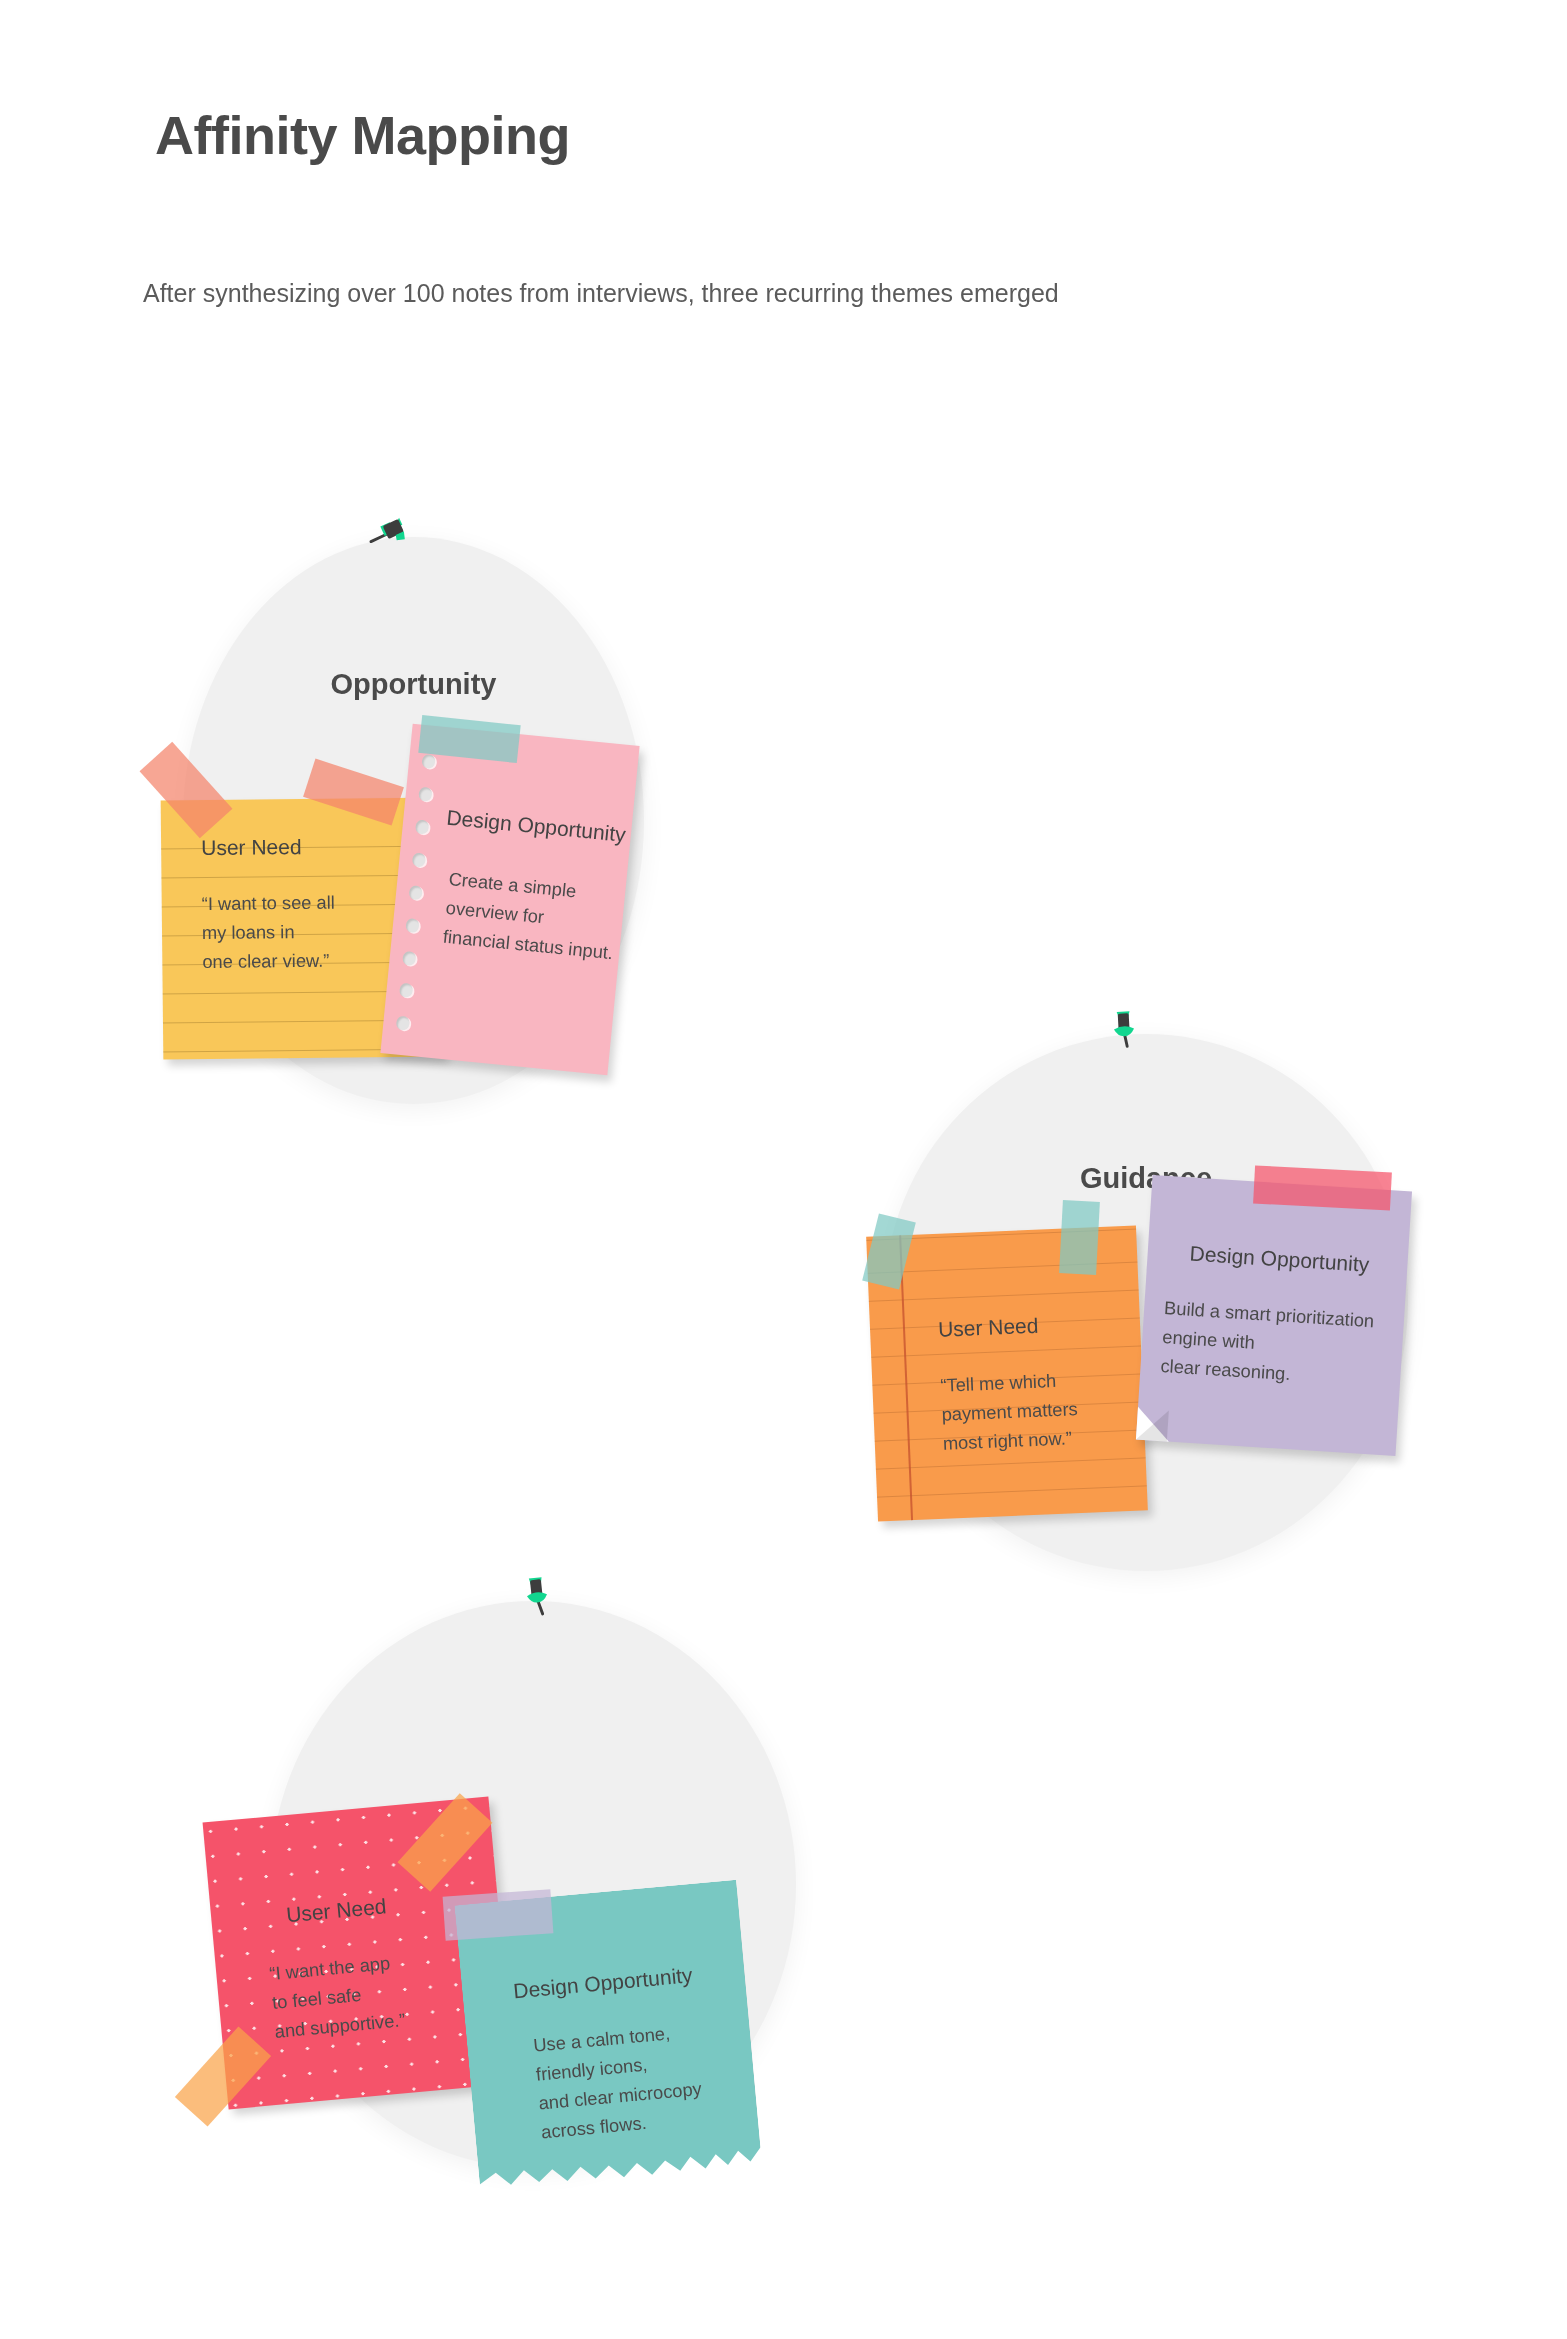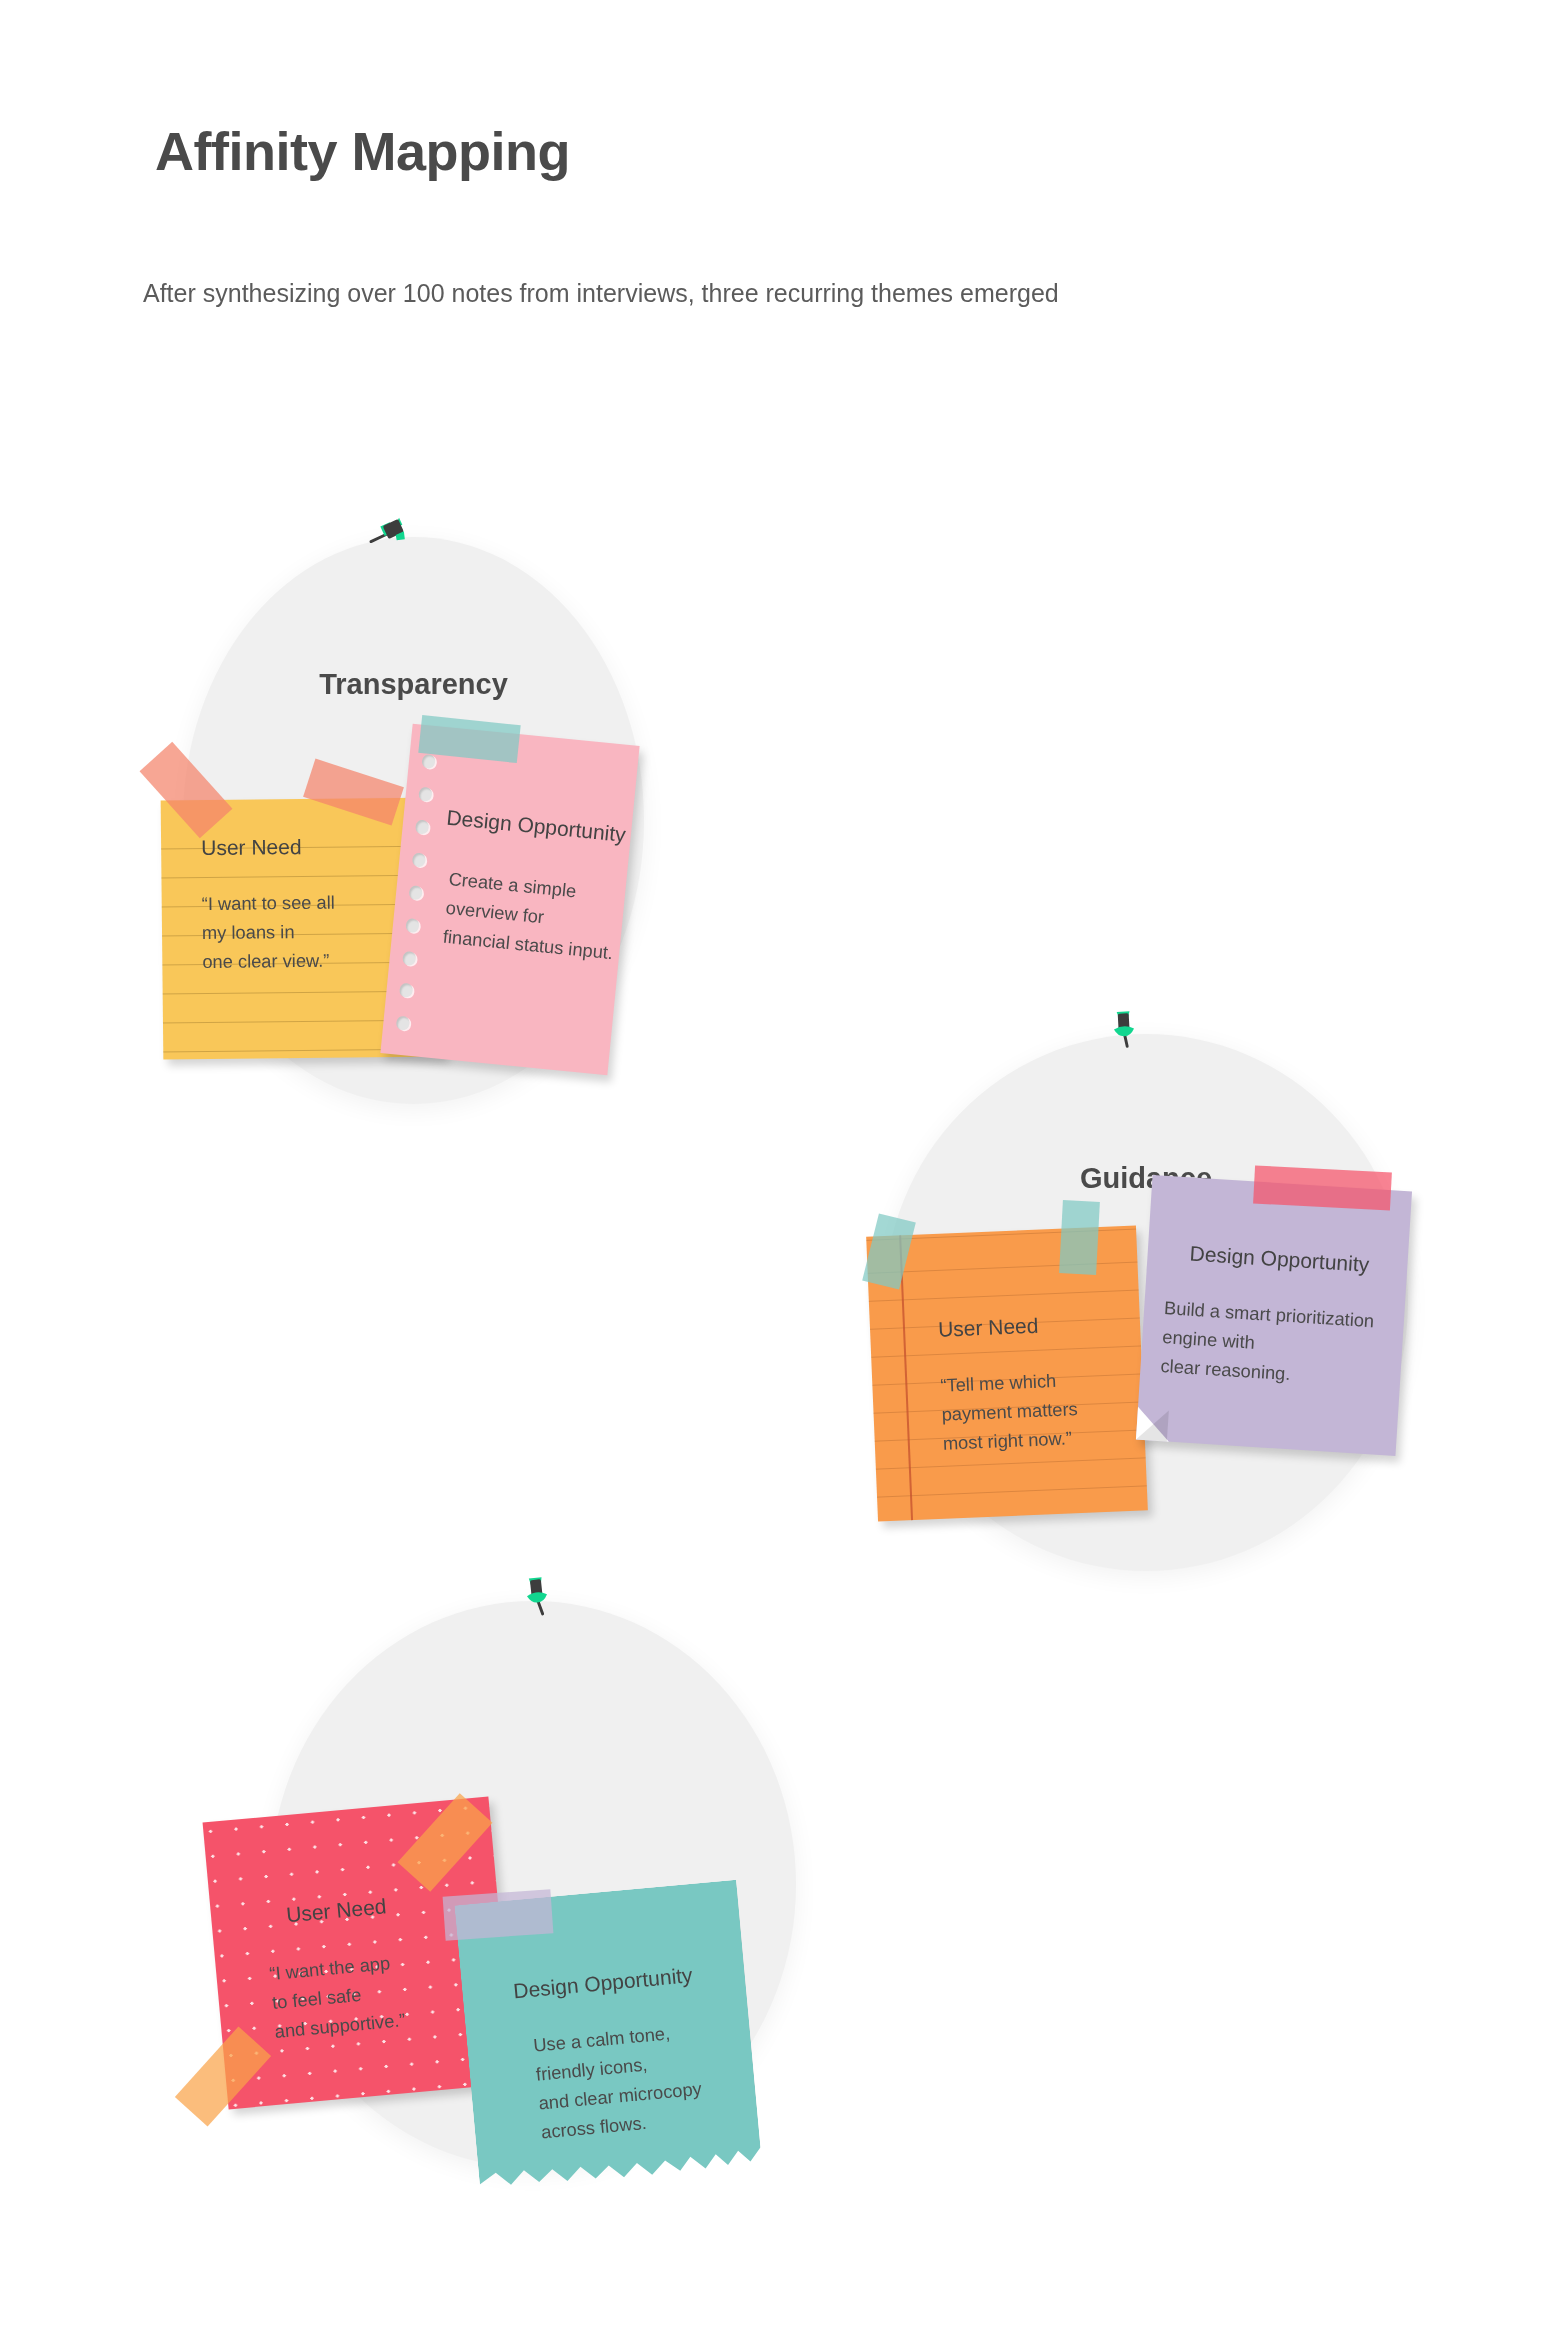--- a/index.html
+++ b/index.html
@@ -13,21 +13,21 @@
     position: relative;
     overflow: hidden;
     font-family: "Liberation Sans", sans-serif;
     -webkit-font-smoothing: antialiased;
   }
 
   
   #page-title {
     position: absolute;
     left: 155px;
-    top: 120px;
+    top: 104px;
     font-size: 54px;
     font-weight: bold;
     color: #4A4A4A;
     letter-spacing: -0.5px;
     white-space: nowrap;
   }
   #page-subtitle {
     position: absolute;
     left: 143px;
     top: 279px;
@@ -121,21 +121,21 @@
 </head>
 <body>
 
 <div id="page-title">Affinity Mapping</div>
 <div id="page-subtitle">After synthesizing over 100 notes from interviews, three recurring themes emerged</div>
 
 <div class="cluster" style="left:183px; top:537px; width:461px; height:567px;">
 
   <div class="cluster-circle"></div>
 
-  <div class="cluster-title" style="top:131px;">Transparency</div>
+  <div class="cluster-title" style="top:131px;">Opportunity</div>
 
   <div class="pushpin" style="left:186px; top:-26.5px; transform:rotate(20deg);">
     <svg viewBox="0 0 46 46" xmlns="http://www.w3.org/2000/svg">
       <path d="M7 40 L19.5 27.5" stroke="#3D3D3D" stroke-width="3.2" stroke-linecap="round"></path>
       <path d="M27 5 L33 11 L25 19 Z" fill="#12D68F"></path>
       <path d="M11 21 L19 13 L27 21 L19 29 Z" fill="#12D68F"></path>
       <rect x="17.6" y="9.4" width="15.5" height="18.5" rx="2.2" fill="#3D3D3D" transform="rotate(45 25.3 18.6)"></rect>
       <path d="M30 24 L37 17 L41 25 L33 29 Z" fill="#12D68F"></path>
     </svg>
   </div>

